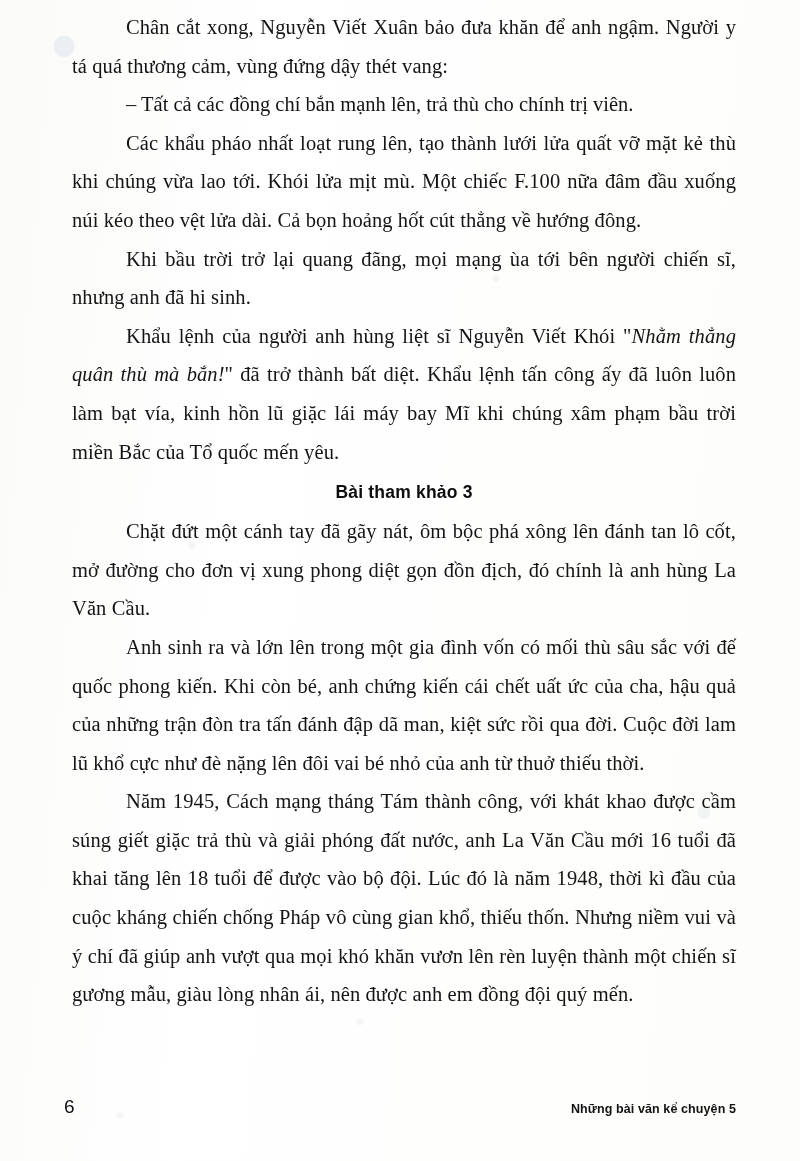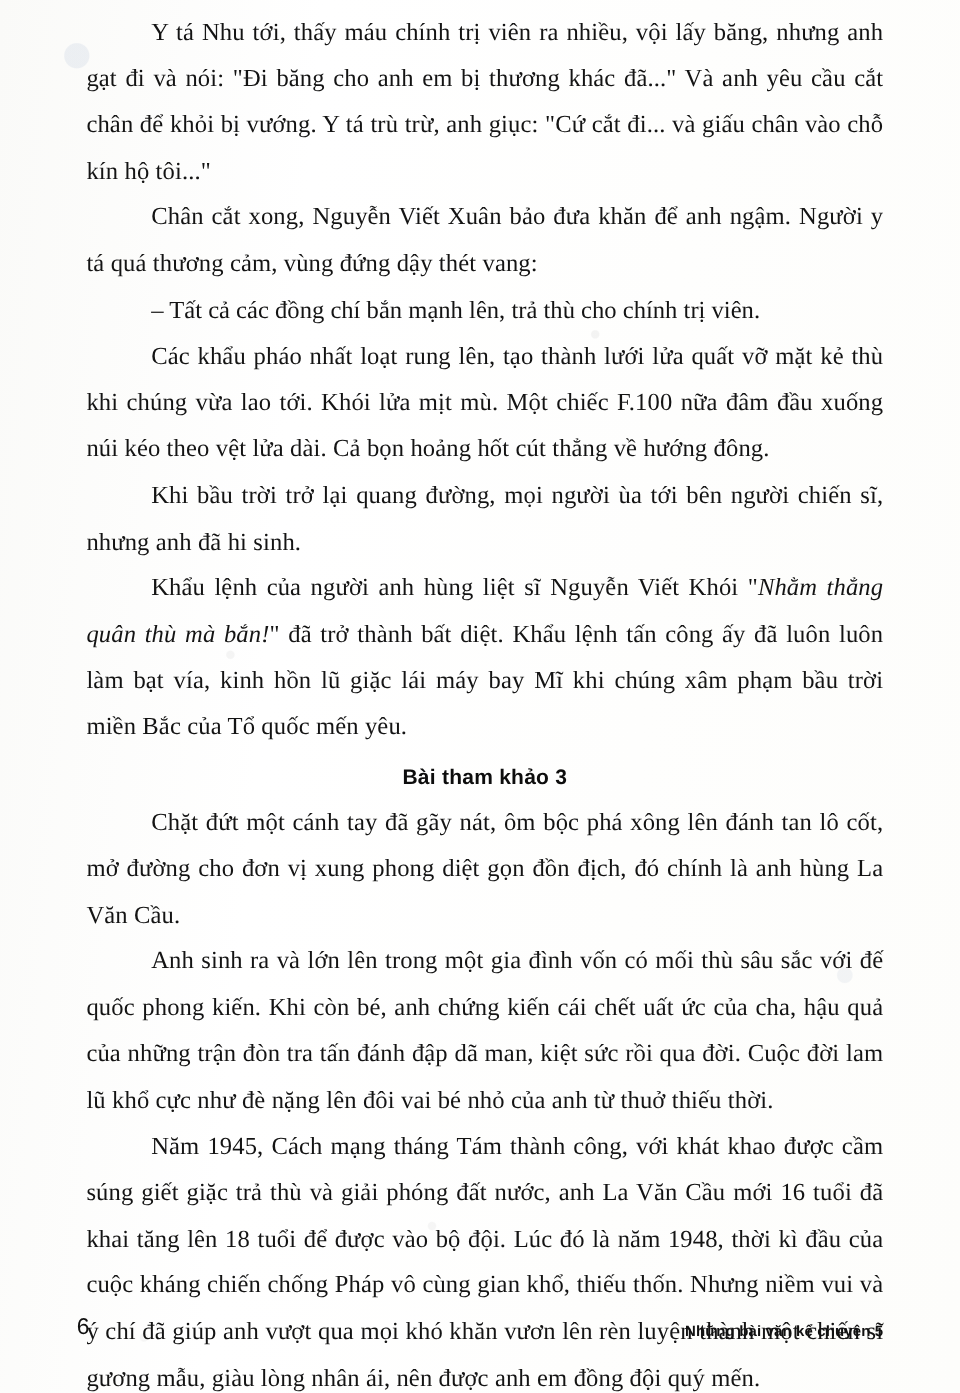--- a/index.html
+++ b/index.html
@@ -104,29 +104,28 @@
     letter-spacing: 0.1px;
   }
 </style>
 </head>
 <body>
 
 <div class="page">
 
   <div class="content">
 
-    <p class="body-par">Y tá Nhu tới, thấy máu chính trị viên ra nhiều, vội lấy băng, nhưng anh gạt đi và nói: "Đi băng cho anh em bị thương khác đã..." Và anh yêu cầu cắt chân để khỏi bị vướng. Y tá trù trừ, anh giục: "Cứ cắt đi... và giấu chân vào chỗ kín hộ tôi..."</p>
 
     <p class="body-par">Chân cắt xong, Nguyễn Viết Xuân bảo đưa khăn để anh ngậm. Người y tá quá thương cảm, vùng đứng dậy thét vang:</p>
 
     <p class="dialogue">– Tất cả các đồng chí bắn mạnh lên, trả thù cho chính trị viên.</p>
 
     <p class="body-par">Các khẩu pháo nhất loạt rung lên, tạo thành lưới lửa quất vỡ mặt kẻ thù khi chúng vừa lao tới. Khói lửa mịt mù. Một chiếc F.100 nữa đâm đầu xuống núi kéo theo vệt lửa dài. Cả bọn hoảng hốt cút thẳng về hướng đông.</p>
 
-    <p class="body-par">Khi bầu trời trở lại quang đường, mọi người ùa tới bên người chiến sĩ, nhưng anh đã hi sinh.</p>
+    <p class="body-par">Khi bầu trời trở lại quang đãng, mọi mạng ùa tới bên người chiến sĩ, nhưng anh đã hi sinh.</p>
 
     <p class="body-par">
       <span>Khẩu lệnh của người anh hùng liệt sĩ Nguyễn Viết Khói "</span><em class="quote-italic">Nhằm thẳng quân thù mà bắn!</em><span>" đã trở thành bất diệt. Khẩu lệnh tấn công ấy đã luôn luôn làm bạt vía, kinh hồn lũ giặc lái máy bay Mĩ khi chúng xâm phạm bầu trời miền Bắc của Tổ quốc mến yêu.</span>
     </p>
 
     <h2 class="section-heading">Bài tham khảo 3</h2>
 
     <p class="body-par">Chặt đứt một cánh tay đã gãy nát, ôm bộc phá xông lên đánh tan lô cốt, mở đường cho đơn vị xung phong diệt gọn đồn địch, đó chính là anh hùng La Văn Cầu.</p>
 
 

